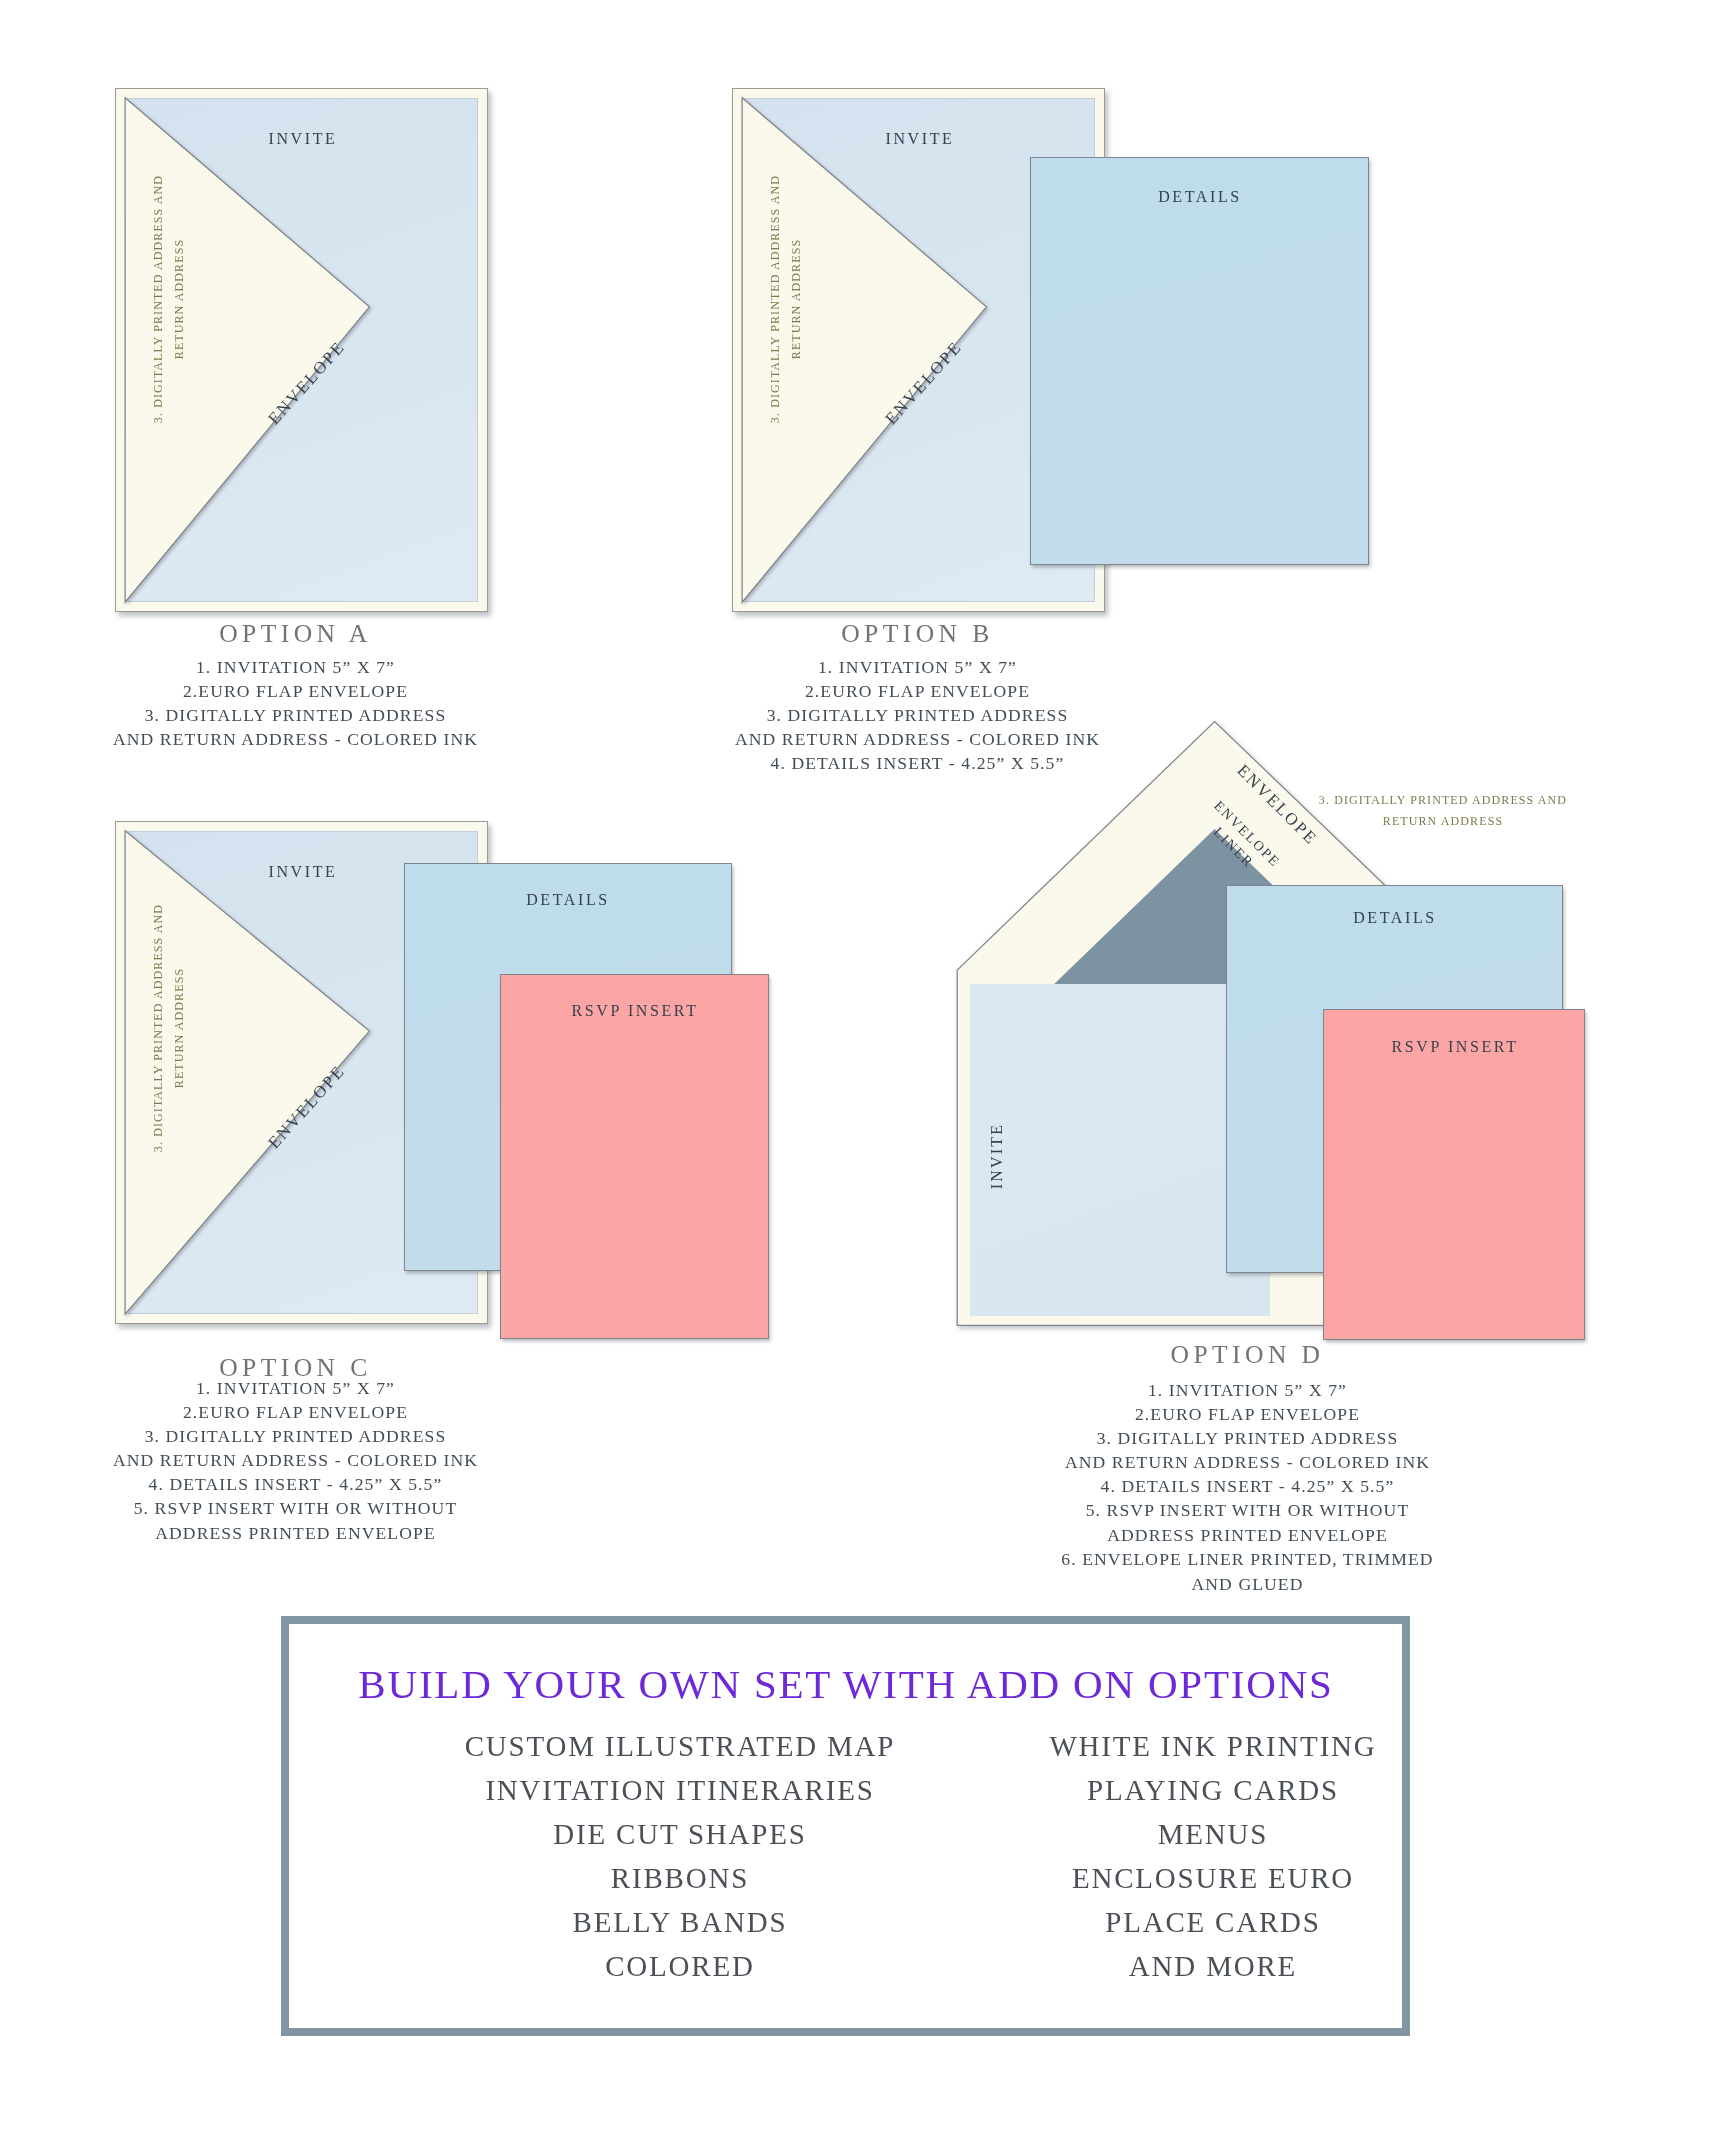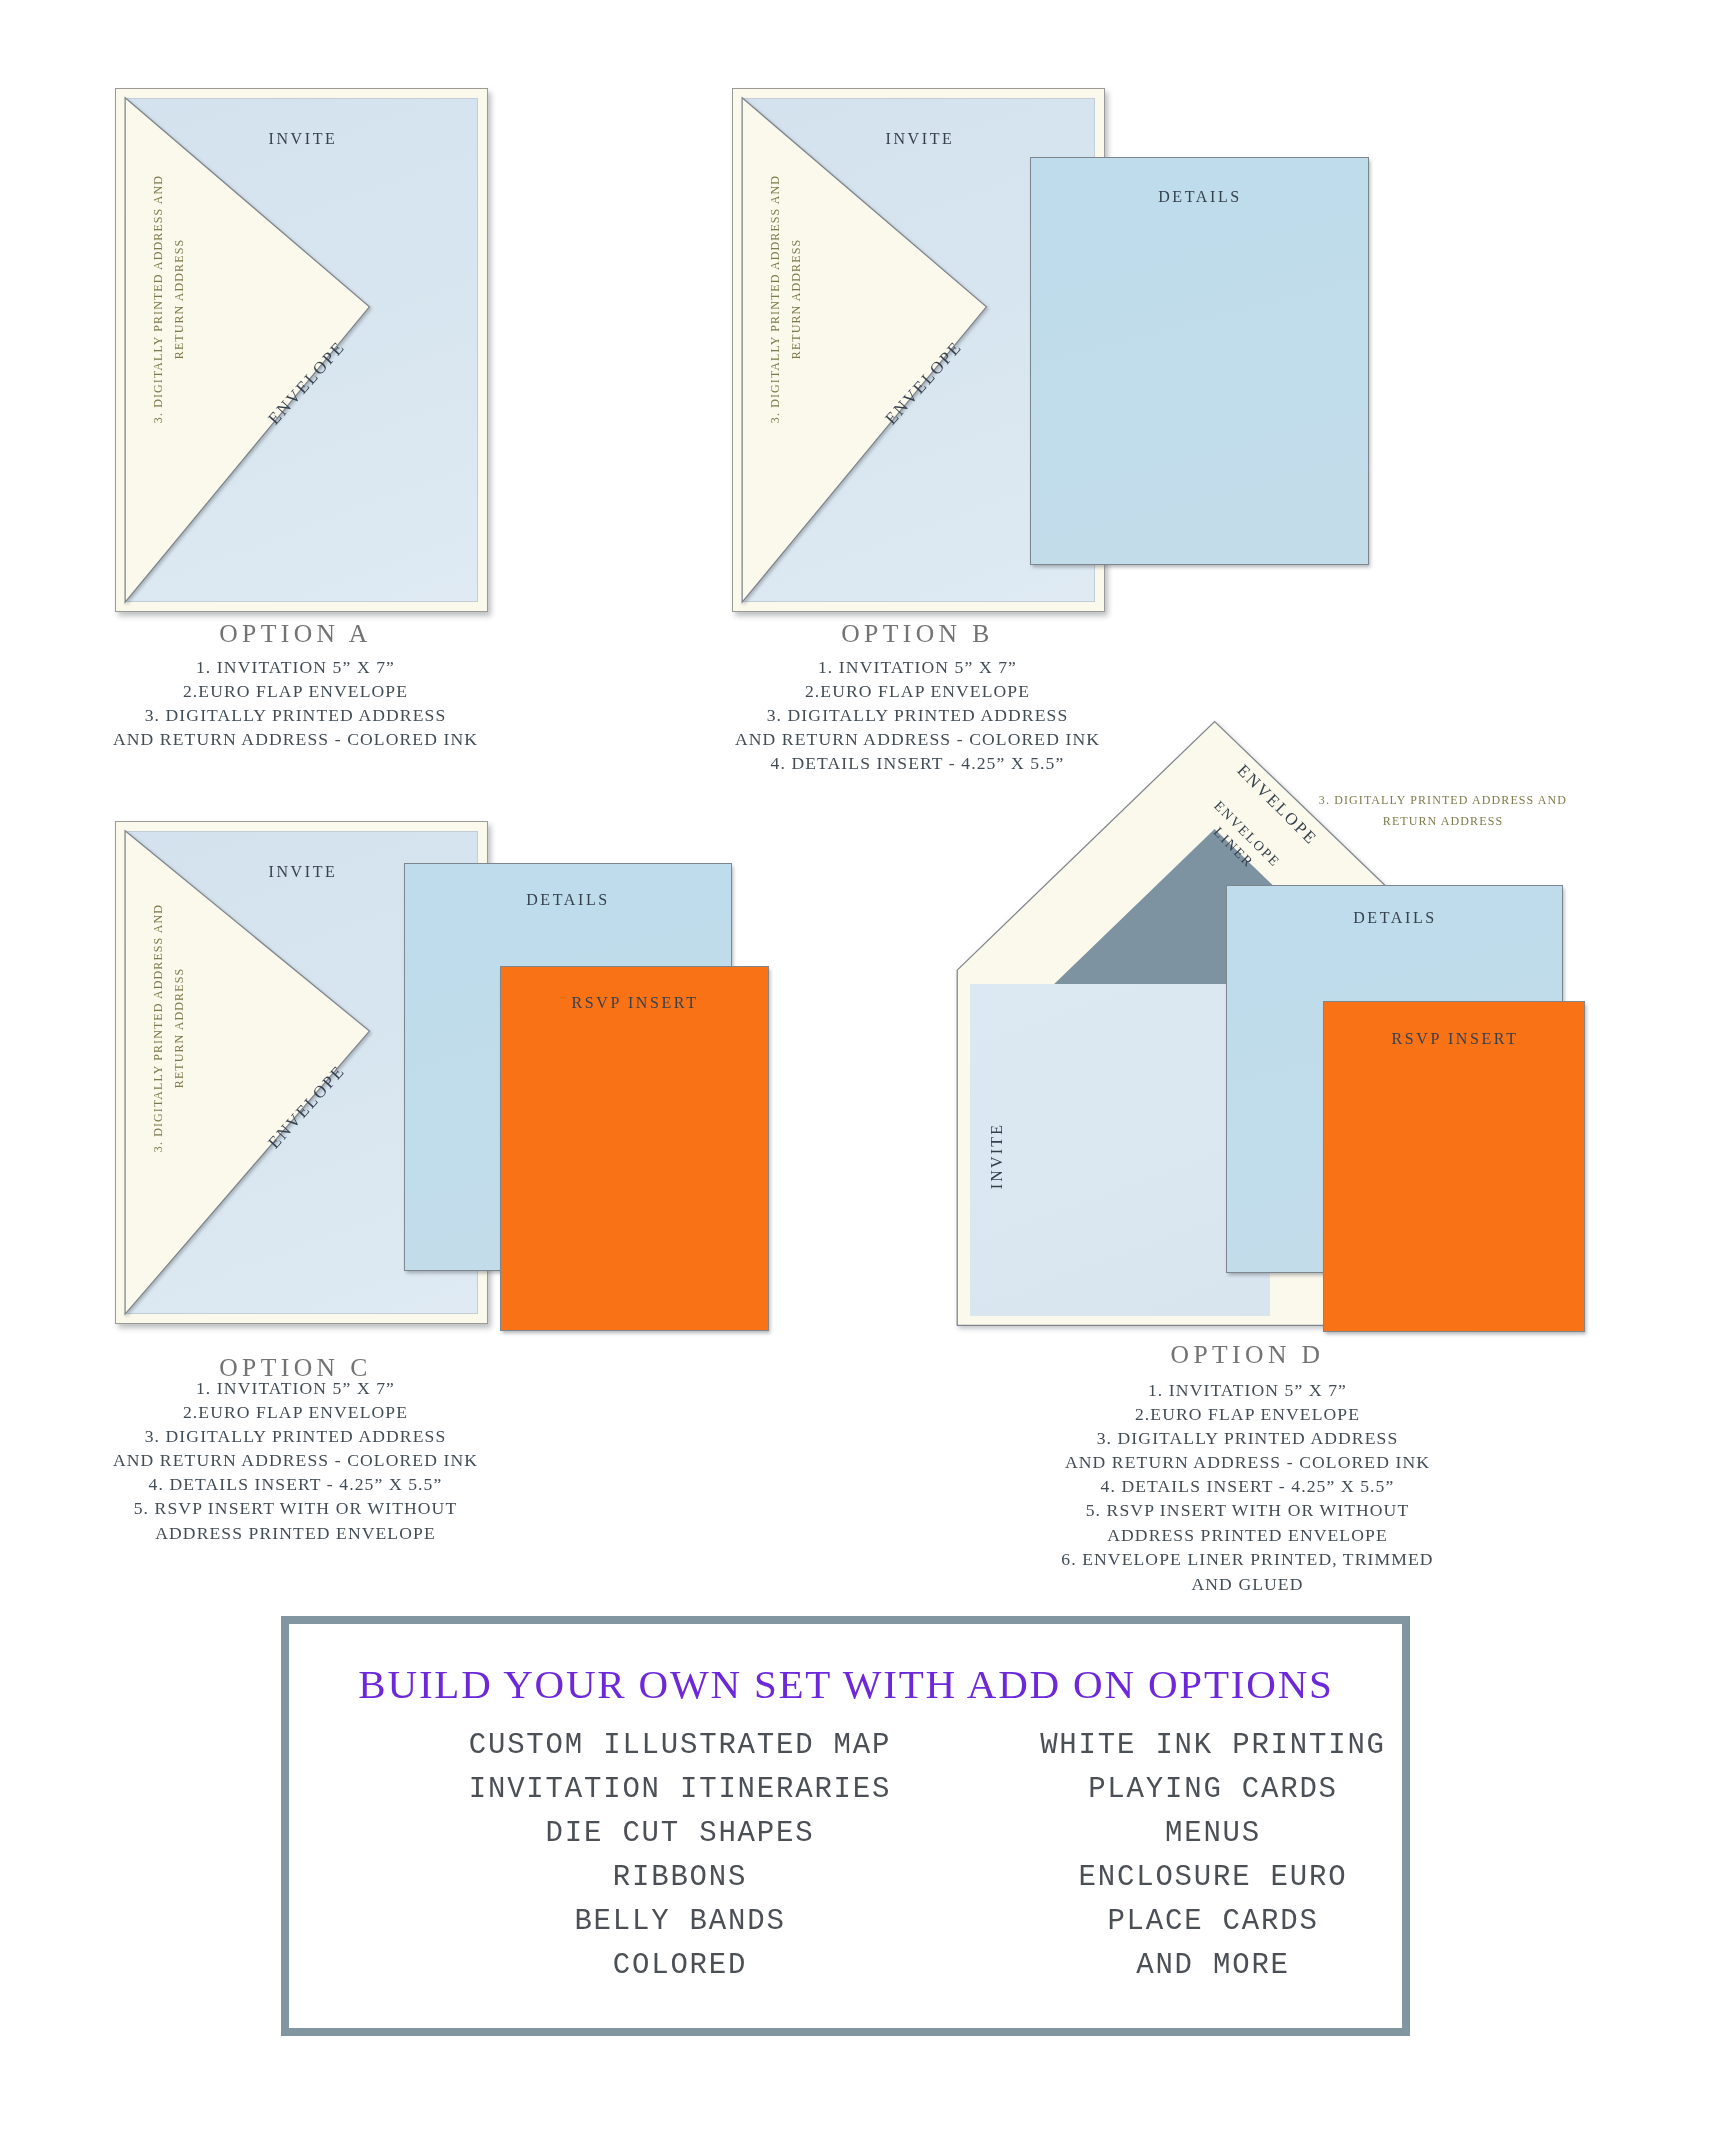--- a/index.html
+++ b/index.html
@@ -12,21 +12,21 @@
   .env-blue{position:absolute;left:8.8px;top:8.8px;right:8.8px;bottom:8.8px;
             background:linear-gradient(160deg,#d3e2ee 0%,#d8e6f0 55%,#dfeaf3 100%);
             border:0.9px solid #c2cdd6;}
   .flap-svg{position:absolute;left:0;top:0;}
   .flap-shape{fill:#fbf9ec;stroke:#7f858c;stroke-width:1.4;
               filter:drop-shadow(2px 2px 2px rgba(100,106,112,.4));}
 
   
   .card{position:absolute;border:0.9px solid #7d858d;box-shadow:1.8px 2.6px 3.5px rgba(90,96,102,.45);}
   .details-card{background:linear-gradient(165deg,#bedcec 0%,#c3dcea 100%);}
-  .rsvp-card{background:#f97316;}
+  .rsvp-card{background:#fca5a5;margin-top:8px;}
   .invite-card-d{background:linear-gradient(160deg,#dde9f2 0%,#d8e5ef 100%);border:none;}
 
   
   .card-label{position:absolute;font-size:16px;letter-spacing:2.6px;color:#36414e;
               white-space:nowrap;transform:translateX(-50%);}
   .rot-label{position:absolute;font-size:17px;letter-spacing:2.2px;color:#36414e;white-space:nowrap;}
   .addr-note{position:absolute;color:#7d7b4b;font-size:12px;letter-spacing:1.1px;
              line-height:21px;text-align:center;}
   .addr-note span{display:block;}
 
@@ -38,21 +38,21 @@
   .option-list div{white-space:nowrap;}
   .gap-line{margin-top:1px;}
 
   
   .addons-box{position:absolute;left:281px;top:1616px;width:1113px;height:404px;
               background:#ffffff;border:8.8px solid #8296a2;}
   .addons-title{position:absolute;left:307px;top:1660px;width:1078px;margin:0;font-weight:normal;
                 text-align:center;font-size:41px;letter-spacing:1.8px;color:#6d28d9;white-space:nowrap;}
   .addons-col{position:absolute;top:1724px;width:618px;text-align:center;
               font-size:29px;letter-spacing:1.8px;color:#4b5056;line-height:44px;}
-  .addons-col div{white-space:nowrap;font-family:Liberation Mono, monospace;}
+  .addons-col div{white-space:nowrap;}
 </style>
 </head>
 <body>
 
 <div id="stage">
 
   <section>
     <div class="env" style="left:115px;top:88px;width:371px;height:522px;">
       <div class="env-blue"></div>
       <svg class="flap-svg" width="371" height="522" viewBox="0 0 420 592">

